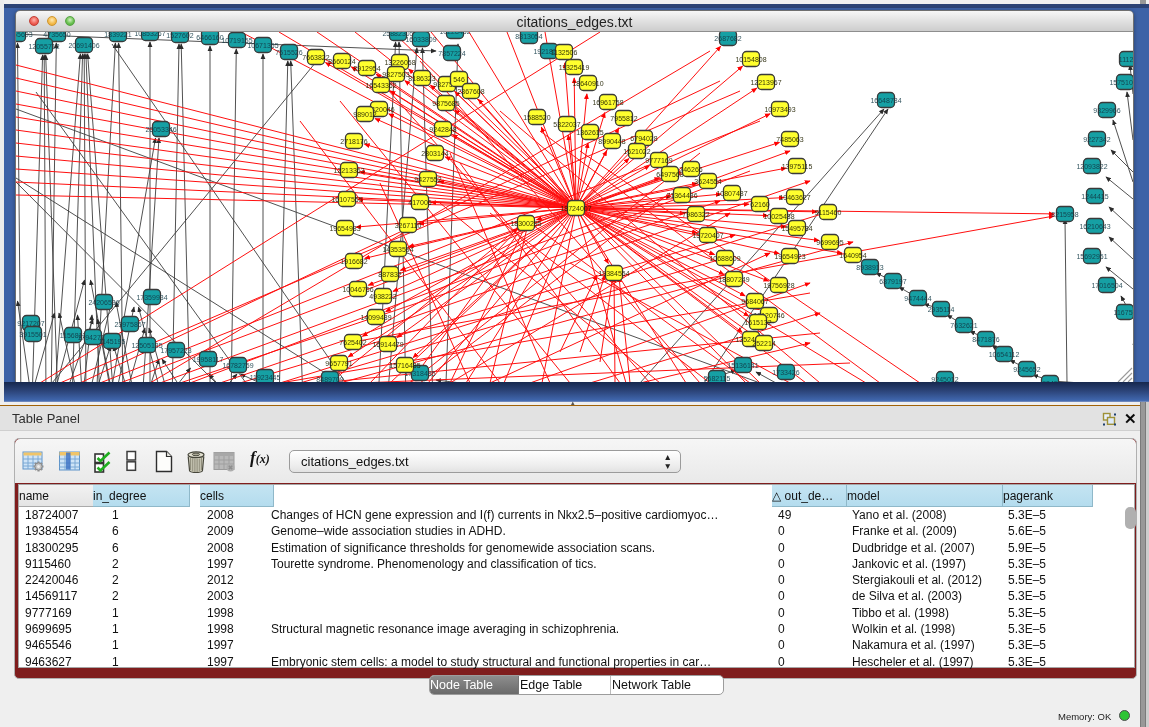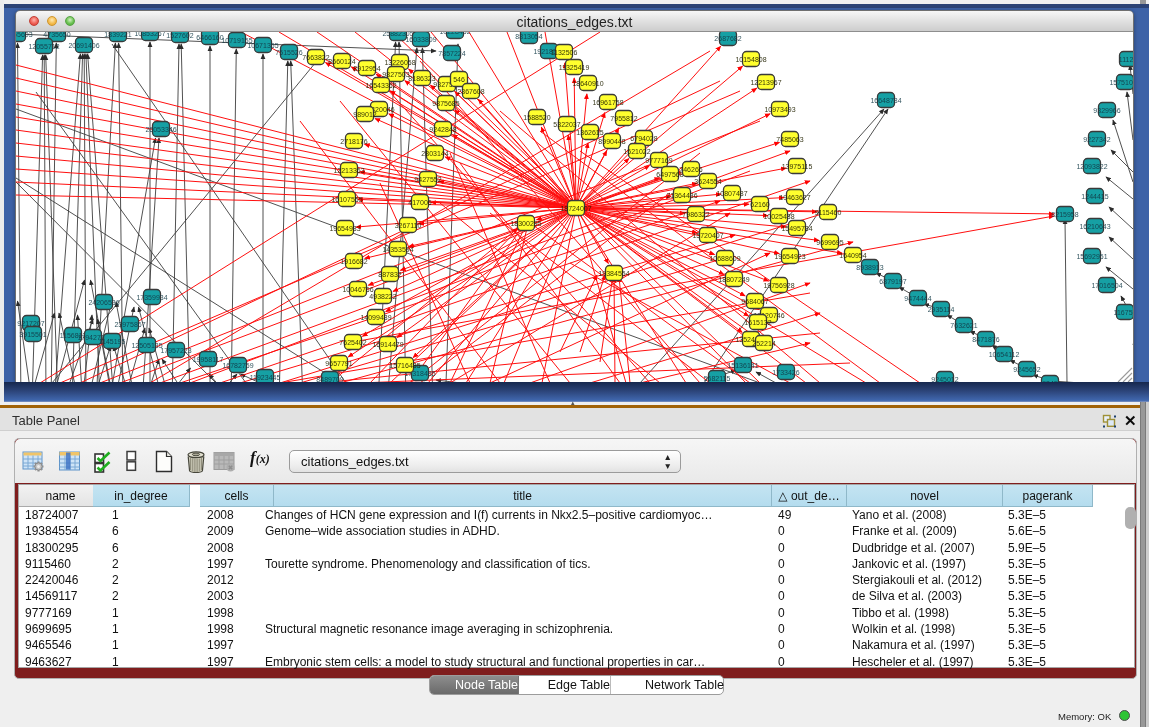--- a/index.html
+++ b/index.html
@@ -17,52 +17,52 @@
 #title{position:absolute;left:0;top:2.5px;width:100%;text-align:center;font-size:14px;color:#222}
 .tl{position:absolute;top:5px;width:10px;height:10px;border-radius:50%}
 #tl1{left:13px;background:radial-gradient(circle at 4px 3px,#ffb3ac,#ee6156 55%,#d8362c);border:1px solid #c23f36}
 #tl2{left:31px;background:radial-gradient(circle at 4px 3px,#ffe9b3,#f5bd4f 55%,#e3a12f);border:1px solid #cf962e}
 #tl3{left:49px;background:radial-gradient(circle at 4px 3px,#d2f0c3,#6cc353 55%,#4aa238);border:1px solid #58a346}
 #canvas{position:absolute;left:0;top:21px;width:1117px;height:351px;background:#fff;overflow:hidden}
 #net{display:block}
 
 #tp{position:absolute;left:0;top:402px;width:1149px;height:325px;background:#efefef}
 #tpbar{position:absolute;left:0;top:3px;width:1149px;height:26px;background:#e2e2e2;
- border-top:3px solid #a16207;border-bottom:1px solid #cfcfcf}
+ border-top:1px solid #a16207;border-bottom:1px solid #cfcfcf}
 #tpbar .t{position:absolute;left:12px;top:5px;font-size:13px;color:#2e2e2e}
 #fl{position:absolute;left:1102px;top:6px;width:15px;height:14px}
 #xx{position:absolute;left:1124px;top:4px;font-size:15px;font-weight:bold;color:#0a0a0a}
 #panel{position:absolute;left:14px;top:36px;width:1123px;height:241px;background:#7f1d1d;
  border:1px solid #b0b0b0;border-radius:5px}
 #toolbar{position:absolute;left:0;top:0;width:100%;height:44px;
  background:linear-gradient(180deg,#f6f6f6,#e9e9e9);border-radius:5px 5px 0 0}
 .ti{position:absolute;top:11px}
 #dd{position:absolute;left:274px;top:11px;width:392px;height:23px;border:1px solid #9b9b9b;border-radius:5px;
  background:linear-gradient(180deg,#ffffff,#ededed 70%,#e2e2e2);font-size:13px;color:#111;line-height:21px;padding-left:11px}
 #dd .ar{position:absolute;right:8px;top:2px;font-size:8.5px;color:#222;line-height:9px}
 #twrap{position:absolute;left:3px;top:45px;width:1117px;height:184px;background:#fff;border:1px solid #a6a6a6}
 #thead{position:absolute;left:0;top:0;width:100%;height:22px;font-size:12px;color:#111}
 .th{position:absolute;top:0;height:22px;background:linear-gradient(180deg,#c4e4f2,#b4dcee);border-right:1px solid #8fb8c9;
- text-align:center;line-height:22px;border-bottom:1px solid #8fb8c9}
+ text-align:left;line-height:22px;border-bottom:1px solid #8fb8c9}
 .th0{background:linear-gradient(180deg,#f2f2f2,#e4e4e4);border-right:1px solid #aaa;border-bottom:1px solid #aaa}
 #tbody{position:absolute;left:0;top:22px;width:100%;font-size:12px;color:#111}
 .tr{position:relative;height:16.3px;white-space:nowrap}
 .tr div{position:absolute;top:0;height:16.3px;line-height:16px;overflow:hidden}
 .c0{left:6px;width:80px}
 .c1{left:93px;width:88px}
 .c2{left:188px;width:70px}
-.c3{left:246px;width:495px}
+.c3{left:252px;width:495px}
 .c4{left:759px;width:70px}
 .c5{left:833px;width:152px}
 .c6{left:989px;width:85px}
 #vsb{position:absolute;left:1106px;top:22px;width:11px;height:161px}
 #vsb .th2{position:absolute;left:0;top:0;width:11px;height:22px;border-radius:5px;background:#b0b0b0}
 #tabs{position:absolute;left:429px;top:273px;width:295px;height:20px;border:1px solid #9c9c9c;border-radius:5px;
  background:#fff;font-size:12.5px;color:#111}
-.seg{position:absolute;top:0;height:18px;line-height:18px;text-align:right}
+.seg{position:absolute;top:0;height:18px;line-height:18px;text-align:left}
 #seg1{left:0;width:89px;background:linear-gradient(180deg,#8d8d8d,#6a6a6a);color:#fff;border-radius:4px 0 0 4px;border-right:1px solid #777}
 #seg2{left:90px;width:91px;border-right:1px solid #bbb}
 #seg3{left:182px;width:112px}
 #status{position:absolute;left:1058px;top:309px;font-size:9.5px;color:#222}
 #gled{position:absolute;left:1119px;top:308px;width:11px;height:11px;border-radius:50%;background:#2ec434;border:1px solid #4e4e4e}
 #rstrip{position:absolute;left:1140px;top:0px;width:6px;height:325px;background:#989898;border-left:1px solid #7a7a7a;border-right:1px solid #7a7a7a}
 #rstrip2{position:absolute;left:1146px;top:0;width:3px;height:325px;background:#cdcdcd}
 #rt{position:absolute;left:1140px;top:0;width:6px;height:4px;background:#989898}
 </style></head><body>
 <div id="app">
@@ -933,23 +933,22 @@
               <path d="M15.8 15.8l3.4 3.4M19.2 15.8l-3.4 3.4" stroke="#8e8e8e" stroke-width="1.5"></path>
             </svg></span>
           <span class="ti" style="left:235px;top:9px"><span style="font-family:'Liberation Serif',serif;font-style:italic;font-weight:bold;font-size:17px;color:#111">f</span><span style="font-family:'Liberation Serif',serif;font-style:italic;font-weight:bold;font-size:12px;color:#111">(x)</span></span>
           <div id="dd">citations_edges.txt<span class="ar">▲<br>▼</span></div>
         </div>
         <div id="twrap">
           <div id="thead">
             <div class="th th0" style="left:0px;width:84px">name</div>
             <div class="th " style="left:74px;width:97px">in_degree</div>
             <div class="th " style="left:181px;width:74px">cells</div>
-            <div class="th " style="left:255px;width:498px">title</div>
             <div class="th " style="left:753px;width:75px">△ out_de…</div>
-            <div class="th " style="left:828px;width:156px">novel</div>
+            <div class="th " style="left:828px;width:156px">model</div>
             <div class="th " style="left:984px;width:90px">pagerank</div>
           </div>
           <div id="tbody">
             <div class="tr">
               <div class="c0">18724007</div>
               <div class="c1">1</div>
               <div class="c2">2008</div>
               <div class="c3">Changes of HCN gene expression and I(f) currents in Nkx2.5–positive cardiomyoc…</div>
               <div class="c4">49</div>
               <div class="c5">Yano et al. (2008)</div>
@@ -961,20 +960,21 @@
               <div class="c2">2009</div>
               <div class="c3">Genome–wide association studies in ADHD.</div>
               <div class="c4">0</div>
               <div class="c5">Franke et al. (2009)</div>
               <div class="c6">5.6E–5</div>
             </div>
             <div class="tr">
               <div class="c0">18300295</div>
               <div class="c1">6</div>
               <div class="c2">2008</div>
+              <div class="c3">Estimation of significance thresholds for genomewide association scans.</div>
               <div class="c4">0</div>
               <div class="c5">Dudbridge et al. (2007)</div>
               <div class="c6">5.9E–5</div>
             </div>
             <div class="tr">
               <div class="c0">9115460</div>
               <div class="c1">2</div>
               <div class="c2">1997</div>
               <div class="c3">Tourette syndrome. Phenomenology and classification of tics.</div>
               <div class="c4">0</div>

